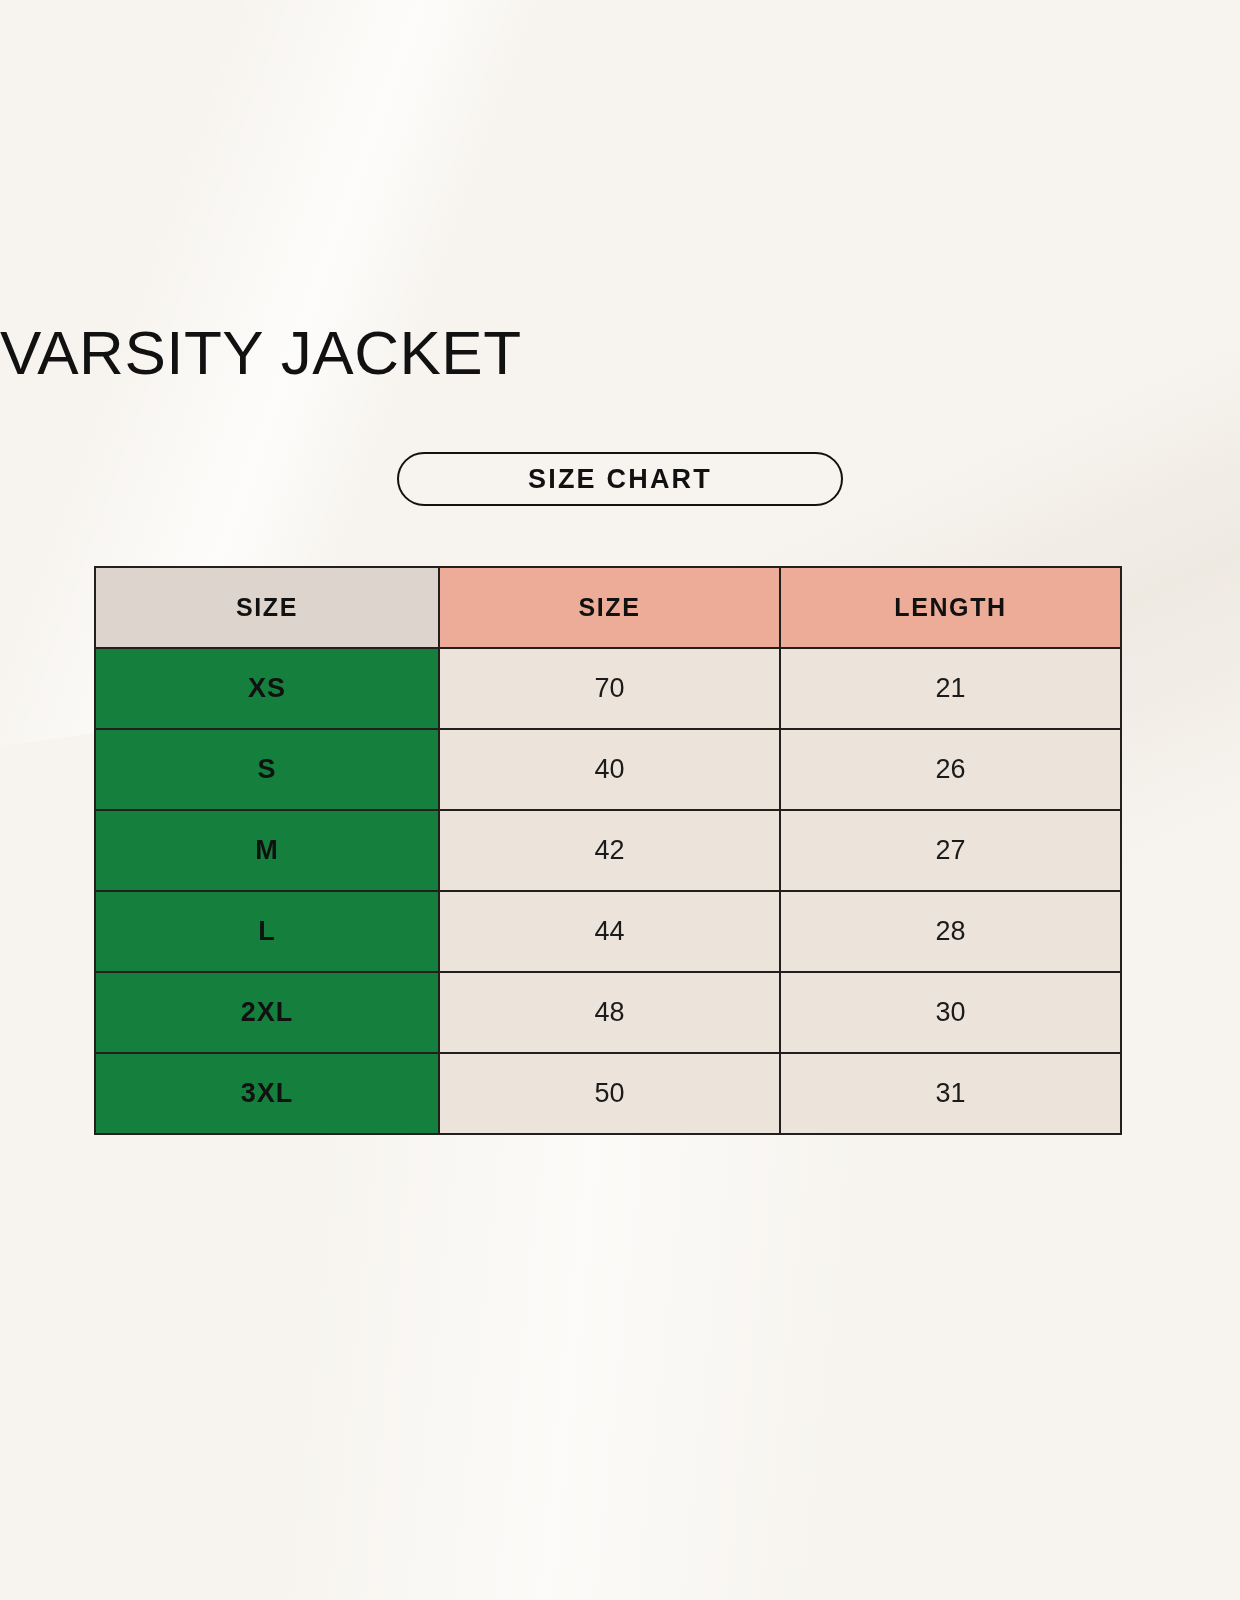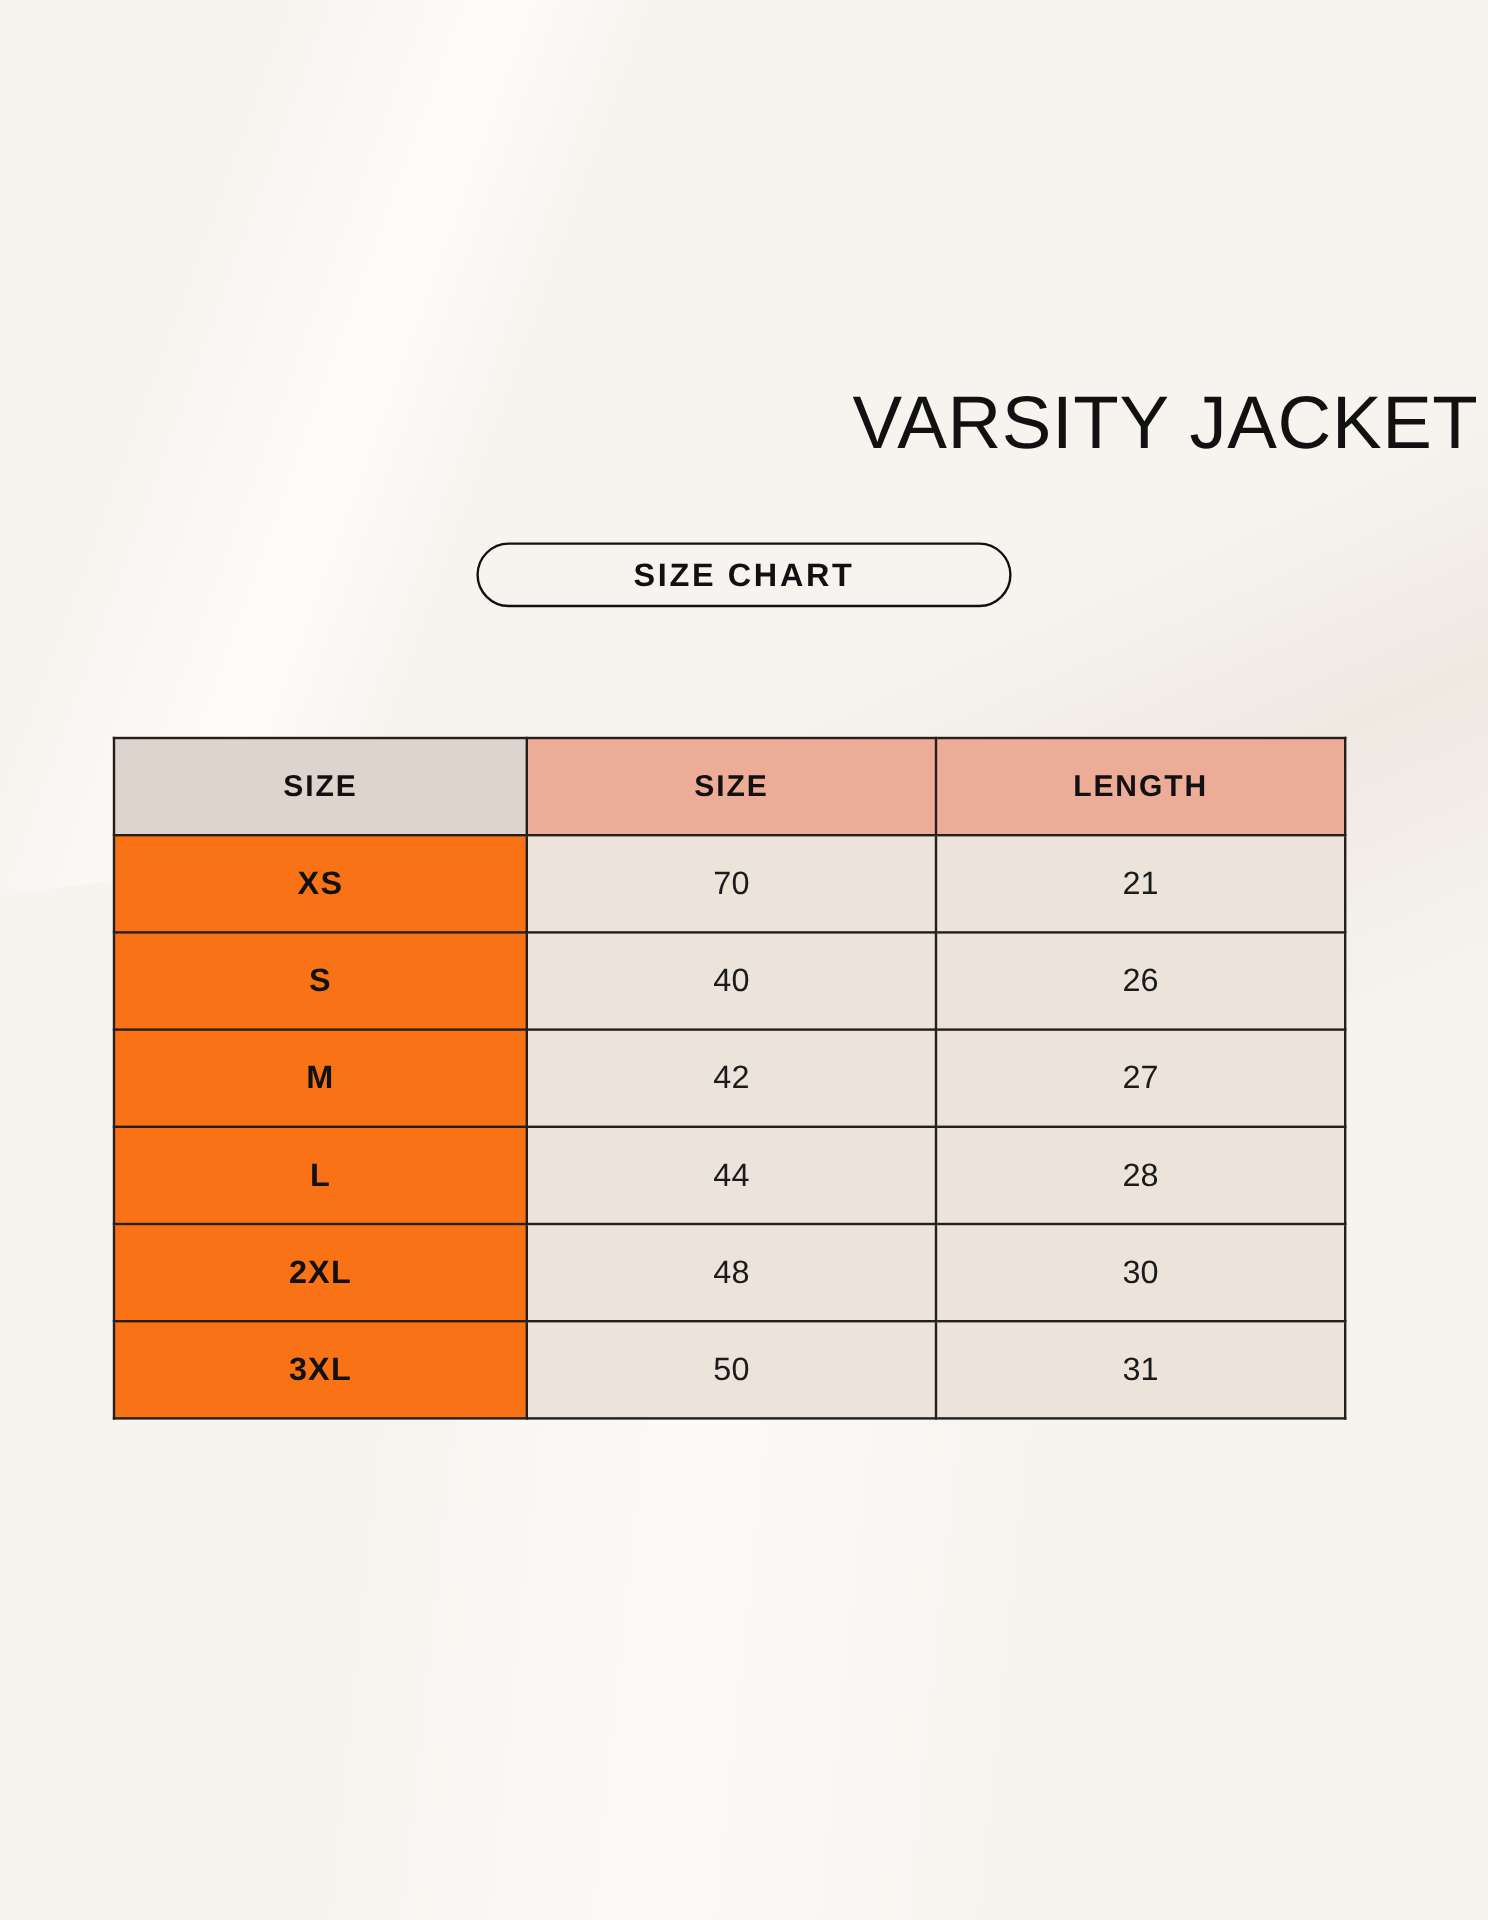--- a/index.html
+++ b/index.html
@@ -51,21 +51,21 @@
     width: 1240px;
     height: 1600px;
     box-sizing: border-box;
   }
 
   .title {
     position: absolute;
     top: 322px;
     left: 0;
     width: 1232px;
-    text-align: right;
+    text-align: left;
     font-size: 62px;
     font-weight: 400;
     letter-spacing: 0.5px;
     color: #111111;
     line-height: 1;
   }
 
   .pill {
     position: absolute;
     top: 452px;
@@ -86,21 +86,20 @@
     font-weight: 700;
     letter-spacing: 2.2px;
     color: #111111;
   }
 
   .table-wrap {
     position: absolute;
     top: 566px;
     left: 94px;
     width: 1026px;
-    margin-top: 48px;
   }
   table.size-table {
     border-collapse: collapse;
     width: 1026px;
     table-layout: fixed;
   }
   table.size-table td, table.size-table th {
     border: 2px solid #231f1d;
     text-align: center;
     padding: 0;
@@ -116,21 +115,21 @@
     font-weight: 700;
     letter-spacing: 1.6px;
     color: #111111;
     height: 84px;
   }
   thead th.h-size { background: #ded4ce; }
   thead th.h-chest { background: #edac98; }
   thead th.h-length { background: #edac98; }
 
   tbody td.c-size {
-    background: #f97316;
+    background: #15803d;
     font-size: 27px;
     font-weight: 700;
     letter-spacing: 1px;
     color: #111111;
     text-align: center;
   }
   tbody td.c-val {
     background: #ece4da;
     font-size: 27px;
     font-weight: 400;

